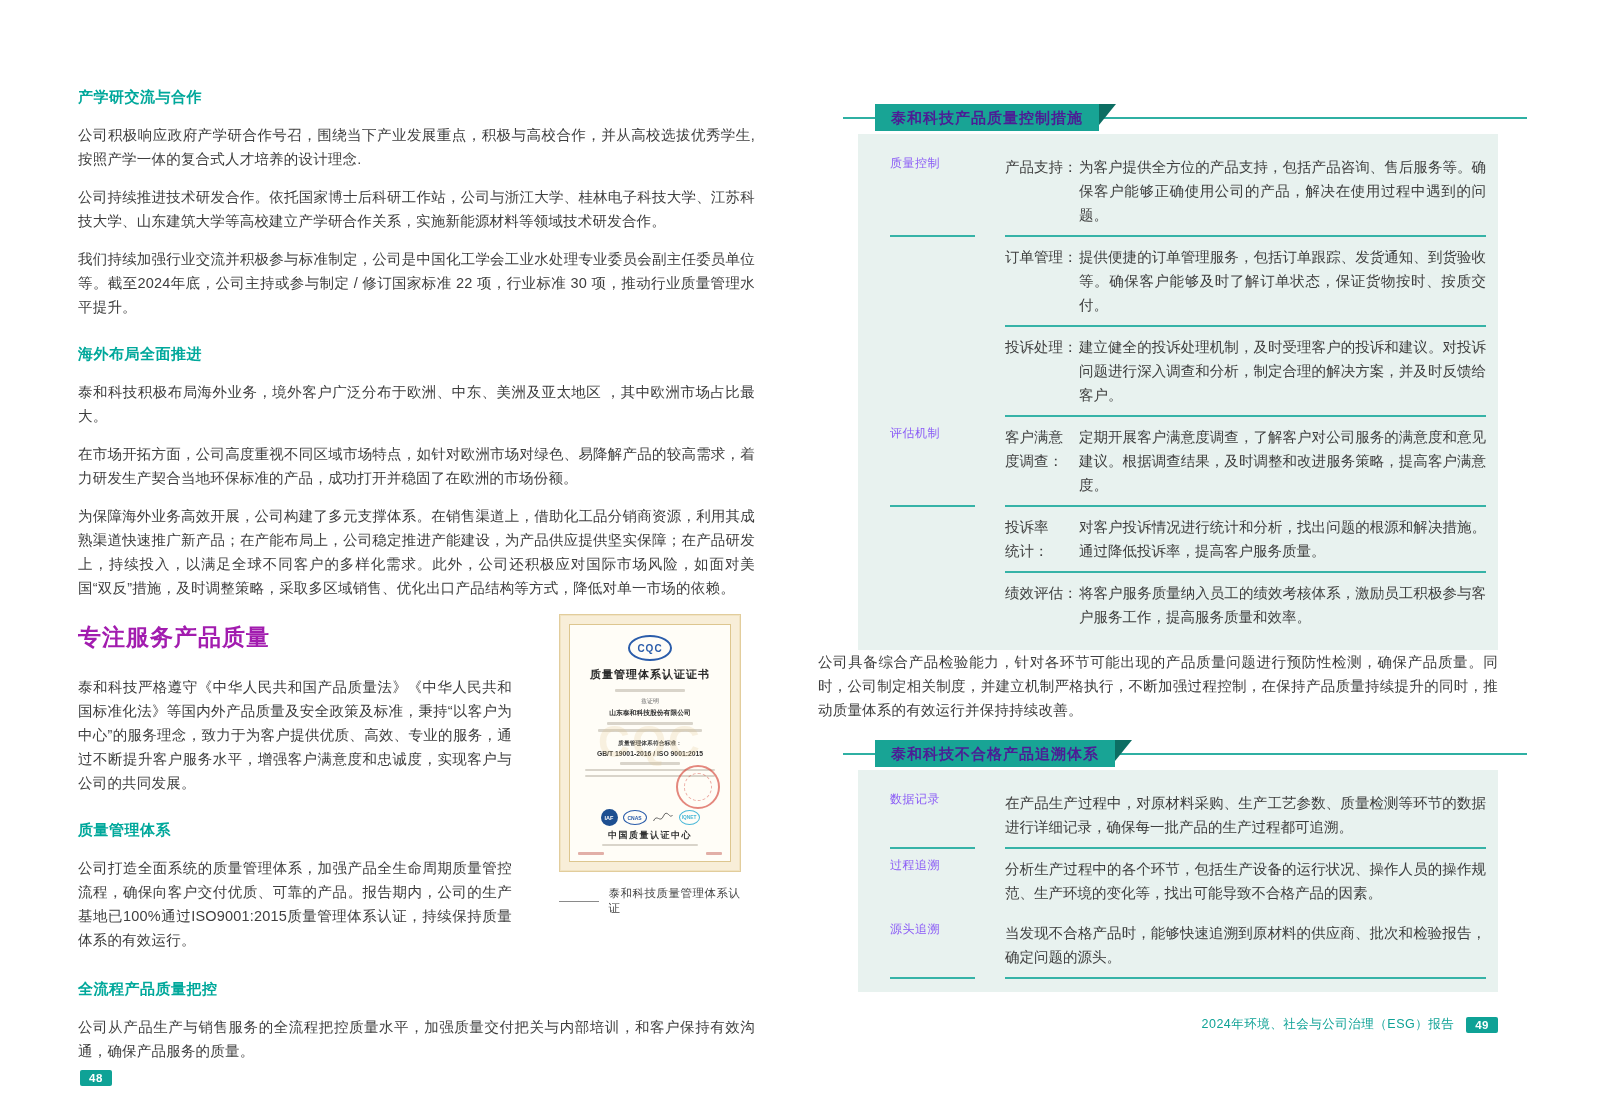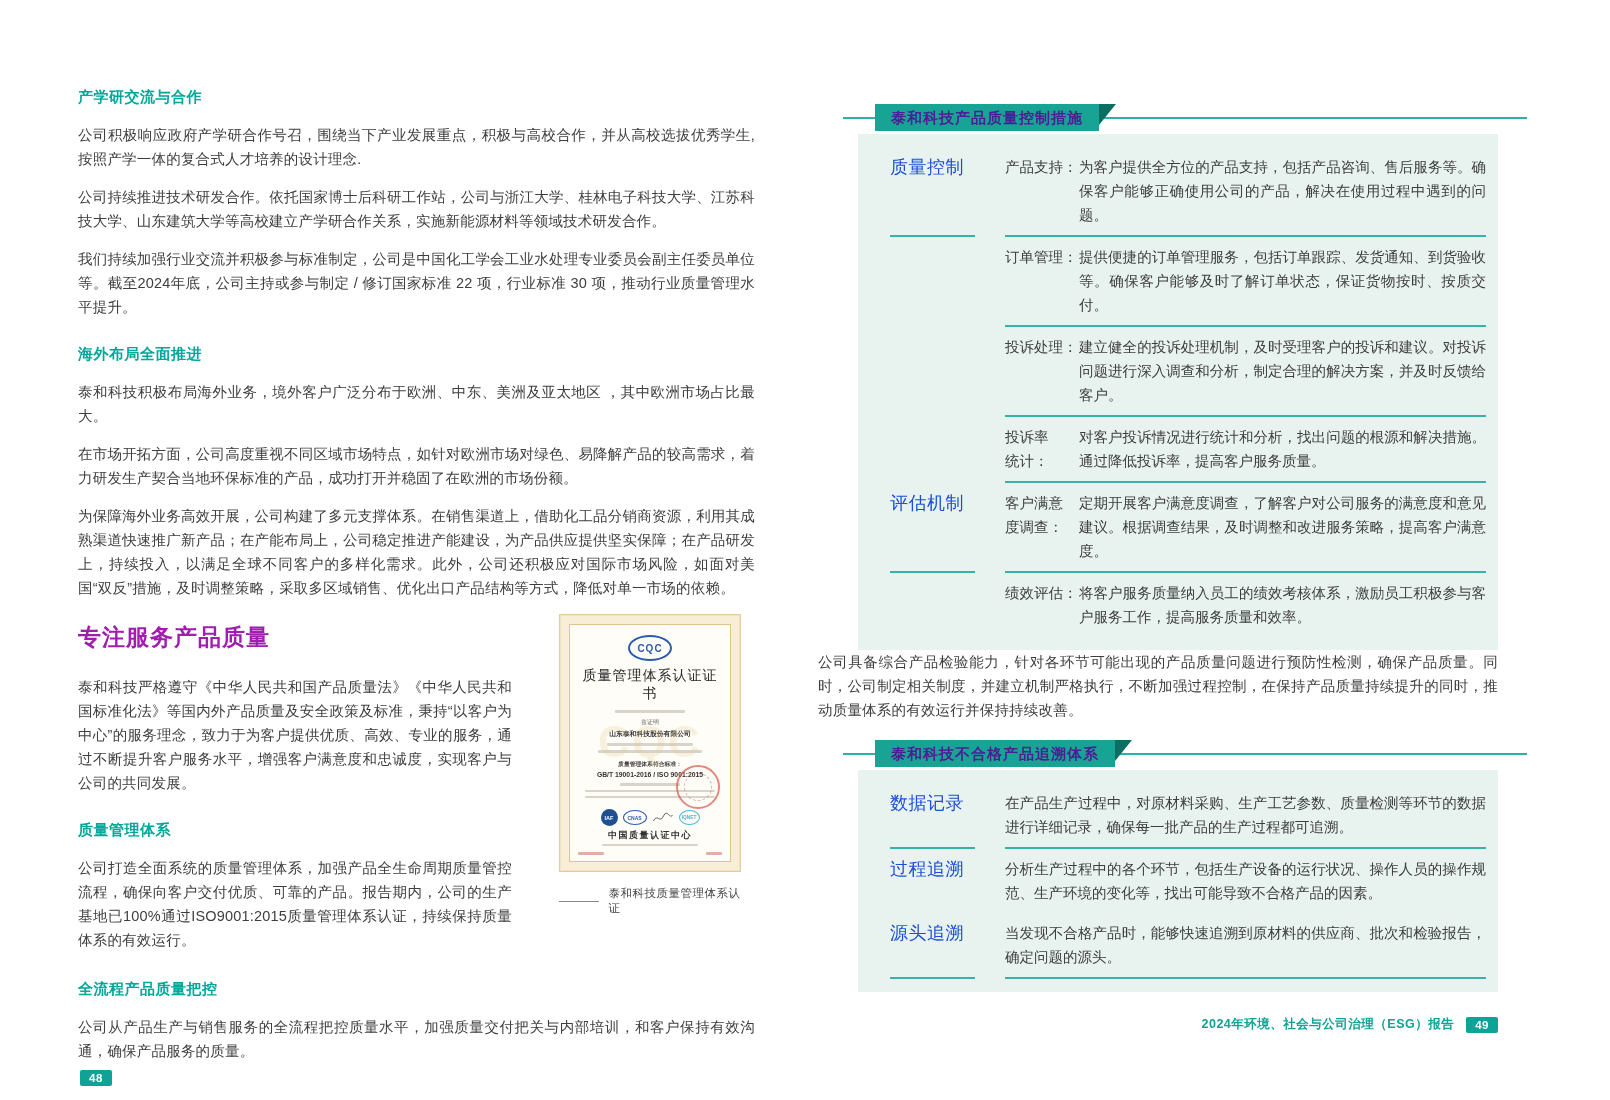--- a/index.html
+++ b/index.html
@@ -48,21 +48,21 @@
     position:absolute; top:92px; left:0; right:0; text-align:center;
     font-size:44px; font-weight:bold; color:rgba(224,196,140,.22);
     letter-spacing:2px; pointer-events:none;
   }
   .cqc-logo {
     width:40px; height:22px; border:2px solid #2a5caa; border-radius:50%;
     display:flex; align-items:center; justify-content:center;
     color:#2a5caa; font-size:10px; font-weight:bold; letter-spacing:1px;
     margin-bottom:6px;
   }
-  .cert-title { font-size:14px; font-weight:normal; color:#2b2b2b; letter-spacing:1px; margin-bottom:5px; }
+  .cert-title { font-size:11px; font-weight:bold; color:#2b2b2b; letter-spacing:1px; margin-bottom:5px; }
   .bar { background:#d9d4ca; height:3px; border-radius:1px; margin:2px auto; }
   .cert-attest { font-size:6px; color:#666; margin-top:3px; }
   .cert-company { font-size:6.8px; color:#333; font-weight:bold; margin:2px 0; }
   .cert-stdlabel { font-size:5.8px; color:#444; font-weight:bold; margin-top:5px; }
   .cert-standard { font-size:6.8px; color:#333; font-weight:bold; margin:2px 0 3px 0; }
   .cert-logos { display:flex; align-items:center; gap:5px; margin-top:auto; margin-bottom:3px; }
   .logo-iaf {
     width:17px; height:17px; border-radius:50%; background:#1d4f91; color:#fff;
     font-size:5.5px; font-weight:bold; display:flex; align-items:center; justify-content:center;
   }
@@ -103,42 +103,42 @@
   }
   .ribbon::after {
     content:""; position:absolute; right:-17px; top:0; width:17px; height:21px;
     background:#0c6e63; clip-path:polygon(0 0,100% 0,0 100%);
   }
   .panel-box { background:#e8f2ef; margin-left:40px; padding:13px 0 13px 0; }
 
   .trow { display:flex; align-items:stretch; }
   .tlabel {
     width:85px; margin-left:32px; flex-shrink:0; padding:8px 0;
-    font-size:18px; color:#1d4ed8; letter-spacing:.5px;
+    font-size:12px; color:#8b5cf6; letter-spacing:.5px;
   }
   .tcontent {
     flex:1; margin-left:30px; margin-right:12px; padding:8px 0;
     display:flex; font-size:14.5px; line-height:24px; color:#3e3e3e;
   }
   .b-label  { border-bottom:2px solid #36b3a7; }
   .b-content{ border-bottom:2px solid #36b3a7; }
   .sublabel { width:74px; flex-shrink:0; white-space:pre-line; }
   .stext { flex:1; text-align:justify; }
 
   h3.sec.right-h { margin-top:24px; }
   .panel.second { margin-top:14px; }
 
   
   .badge {
     background:#0fa296; color:#ffffff; font-size:11.5px; font-weight:bold;
     padding:2px 9px; border-radius:2px; letter-spacing:.5px;
   }
   .footer-left  { position:absolute; left:80px; top:1068px; }
   .footer-right { position:absolute; right:112px; top:1016px; display:flex; align-items:center; gap:12px; }
-  .footer-title { color:#0fa296; font-size:12.5px; font-weight:bold; letter-spacing:.5px; }
+  .footer-title { color:#0fa296; font-size:12.5px; font-weight:normal; letter-spacing:.5px; }
 </style>
 </head>
 <body>
 
 <div class="spread">
 
   <div class="page left">
 
     <h3 class="sec first">产学研交流与合作</h3>
     <p class="body">公司积极响应政府产学研合作号召，围绕当下产业发展重点，积极与高校合作，并从高校选拔优秀学生,按照产学一体的复合式人才培养的设计理念.</p>
@@ -231,34 +231,34 @@
 
         <div class="trow">
           <div class="tlabel"></div>
           <div class="tcontent b-content">
             <span class="sublabel">投诉处理：</span>
             <span class="stext">建立健全的投诉处理机制，及时受理客户的投诉和建议。对投诉问题进行深入调查和分析，制定合理的解决方案，并及时反馈给客户。</span>
           </div>
         </div>
 
         <div class="trow">
+          <div class="tlabel b-label">评估机制</div>
+          <div class="tcontent b-content">
+            <span class="sublabel">客户满意
+度调查：</span>
+            <span class="stext">定期开展客户满意度调查，了解客户对公司服务的满意度和意见建议。根据调查结果，及时调整和改进服务策略，提高客户满意度。</span>
+          </div>
+        </div>
+
+        <div class="trow">
           <div class="tlabel"></div>
           <div class="tcontent b-content">
             <span class="sublabel">投诉率
 统计：</span>
             <span class="stext">对客户投诉情况进行统计和分析，找出问题的根源和解决措施。通过降低投诉率，提高客户服务质量。</span>
-          </div>
-        </div>
-
-        <div class="trow">
-          <div class="tlabel b-label">评估机制</div>
-          <div class="tcontent b-content">
-            <span class="sublabel">客户满意
-度调查：</span>
-            <span class="stext">定期开展客户满意度调查，了解客户对公司服务的满意度和意见建议。根据调查结果，及时调整和改进服务策略，提高客户满意度。</span>
           </div>
         </div>
 
         <div class="trow">
           <div class="tlabel"></div>
           <div class="tcontent">
             <span class="sublabel">绩效评估：</span>
             <span class="stext">将客户服务质量纳入员工的绩效考核体系，激励员工积极参与客户服务工作，提高服务质量和效率。</span>
           </div>
         </div>

